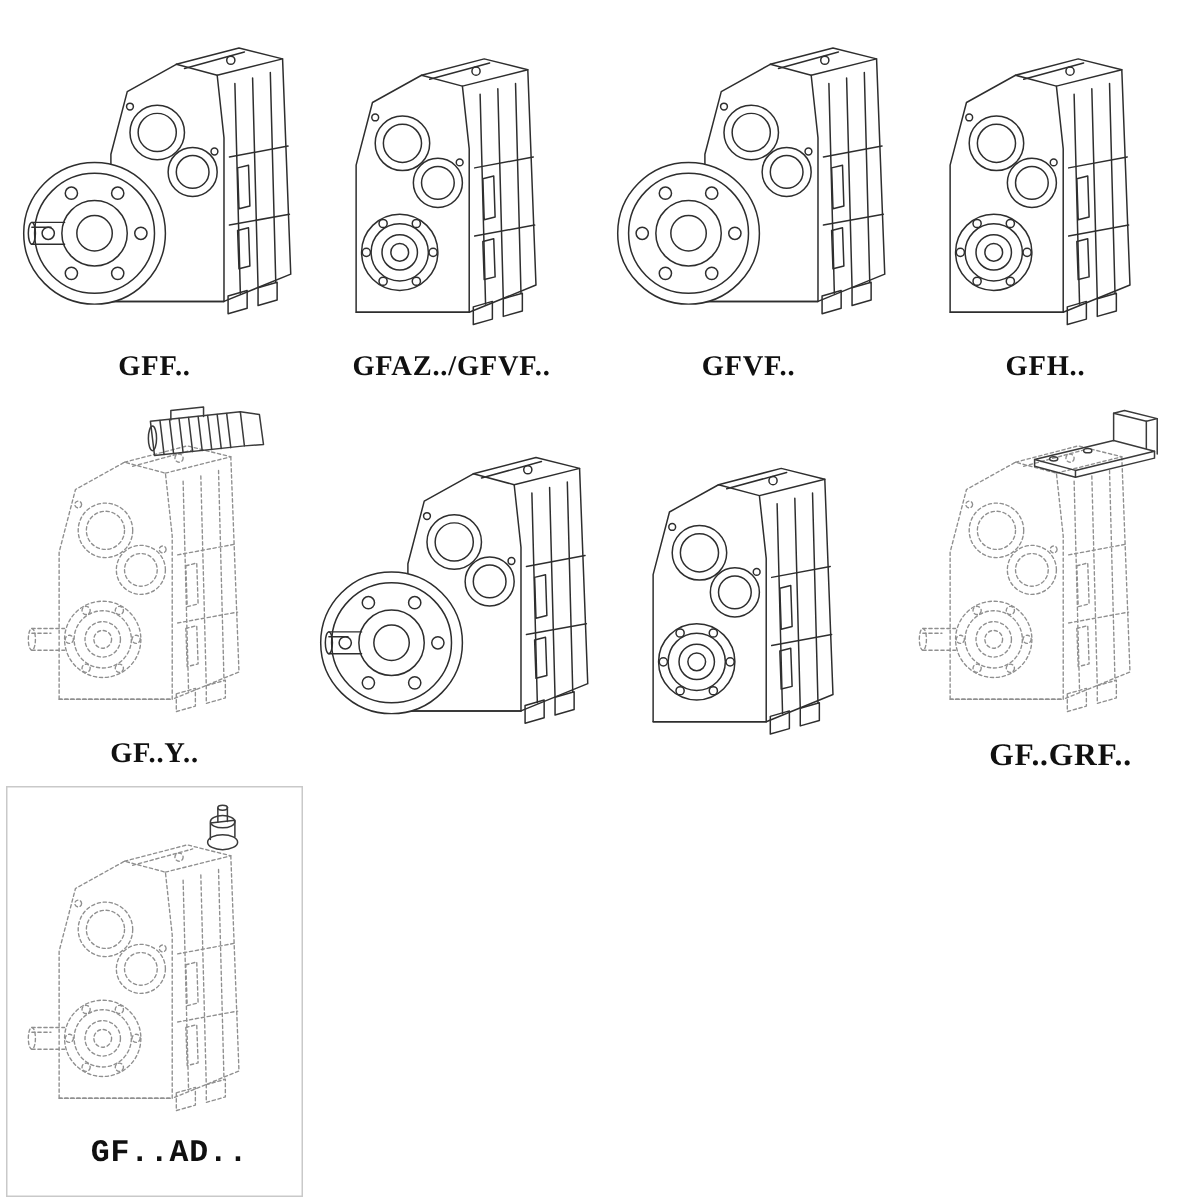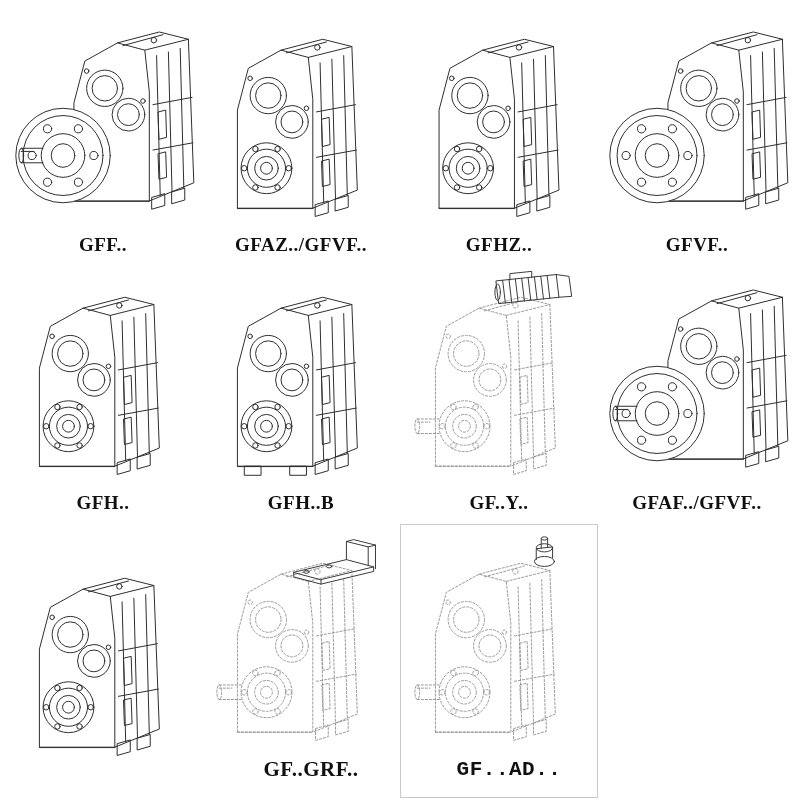--- a/index.html
+++ b/index.html
@@ -163,52 +163,37 @@
     </figure>
 
     <figure class="cell">
       <svg class="drawing" viewBox="0 0 200 240">
         <use href="#g-housing"></use>
         <use href="#g-bore"></use>
       </svg>
       <figcaption>GFAZ../GFVF..</figcaption>
     </figure>
 
-    <figure class="cell">
-      <svg class="drawing" viewBox="0 0 200 240">
-        <use href="#g-housing" transform="translate(4,0)"></use>
-        <use href="#g-bore" transform="translate(4,0)"></use>
-      </svg>
-      <figcaption>GFHZ..</figcaption>
-    </figure>
 
     <figure class="cell">
       <svg class="drawing" viewBox="0 0 200 240">
         <use href="#g-housing" transform="translate(38,-8)"></use>
         <use href="#g-flange"></use>
       </svg>
       <figcaption>GFVF..</figcaption>
     </figure>
 
     <figure class="cell">
       <svg class="drawing" viewBox="0 0 200 240">
         <use href="#g-housing"></use>
         <use href="#g-bore"></use>
       </svg>
       <figcaption>GFH..</figcaption>
     </figure>
 
-    <figure class="cell">
-      <svg class="drawing" viewBox="0 0 200 240">
-        <use href="#g-housing"></use>
-        <use href="#g-bore"></use>
-        <use href="#g-feet-front"></use>
-      </svg>
-      <figcaption>GFH..B</figcaption>
-    </figure>
 
 
     <figure class="cell">
       <svg class="drawing" viewBox="0 0 200 240">
         <g class="ghost">
           <use href="#g-housing"></use>
           <use href="#g-bore"></use>
           <use href="#g-shaft-out" transform="translate(0,14)"></use>
         </g>
         <g class="attach">
@@ -217,21 +202,20 @@
       </svg>
       <figcaption>GF..Y..</figcaption>
     </figure>
 
     <figure class="cell">
       <svg class="drawing" viewBox="0 0 200 240">
         <use href="#g-housing" transform="translate(38,-8)"></use>
         <use href="#g-flange"></use>
         <use href="#g-shaft-out"></use>
       </svg>
-      <figcaption>GFAF../GFVF..</figcaption>
     </figure>
 
     <figure class="cell">
       <svg class="drawing" viewBox="0 0 200 240">
         <use href="#g-housing"></use>
         <use href="#g-bore"></use>
       </svg>
     </figure>
 
     <figure class="cell lg">

